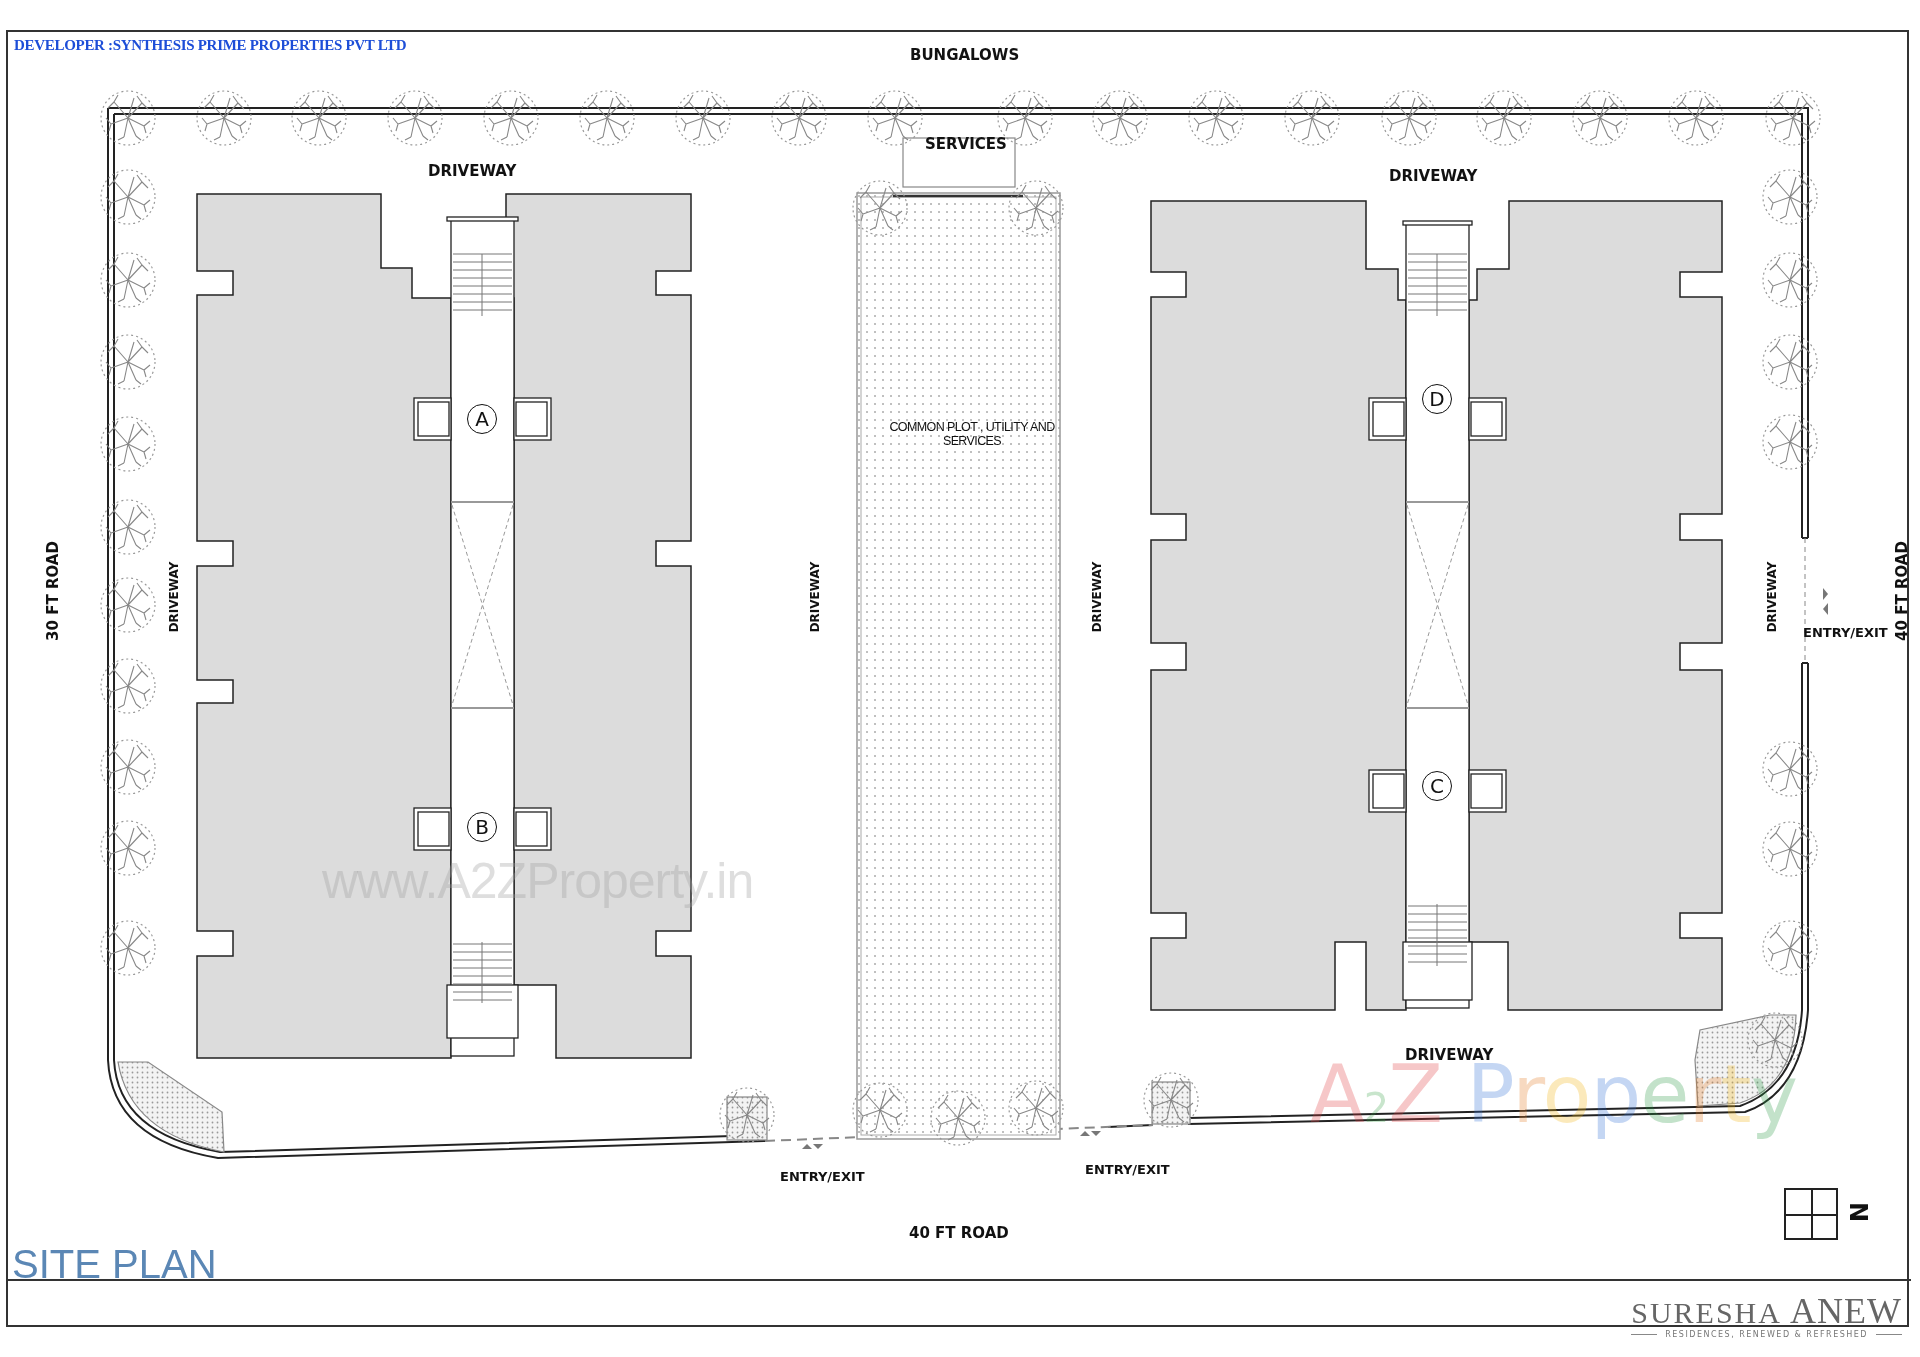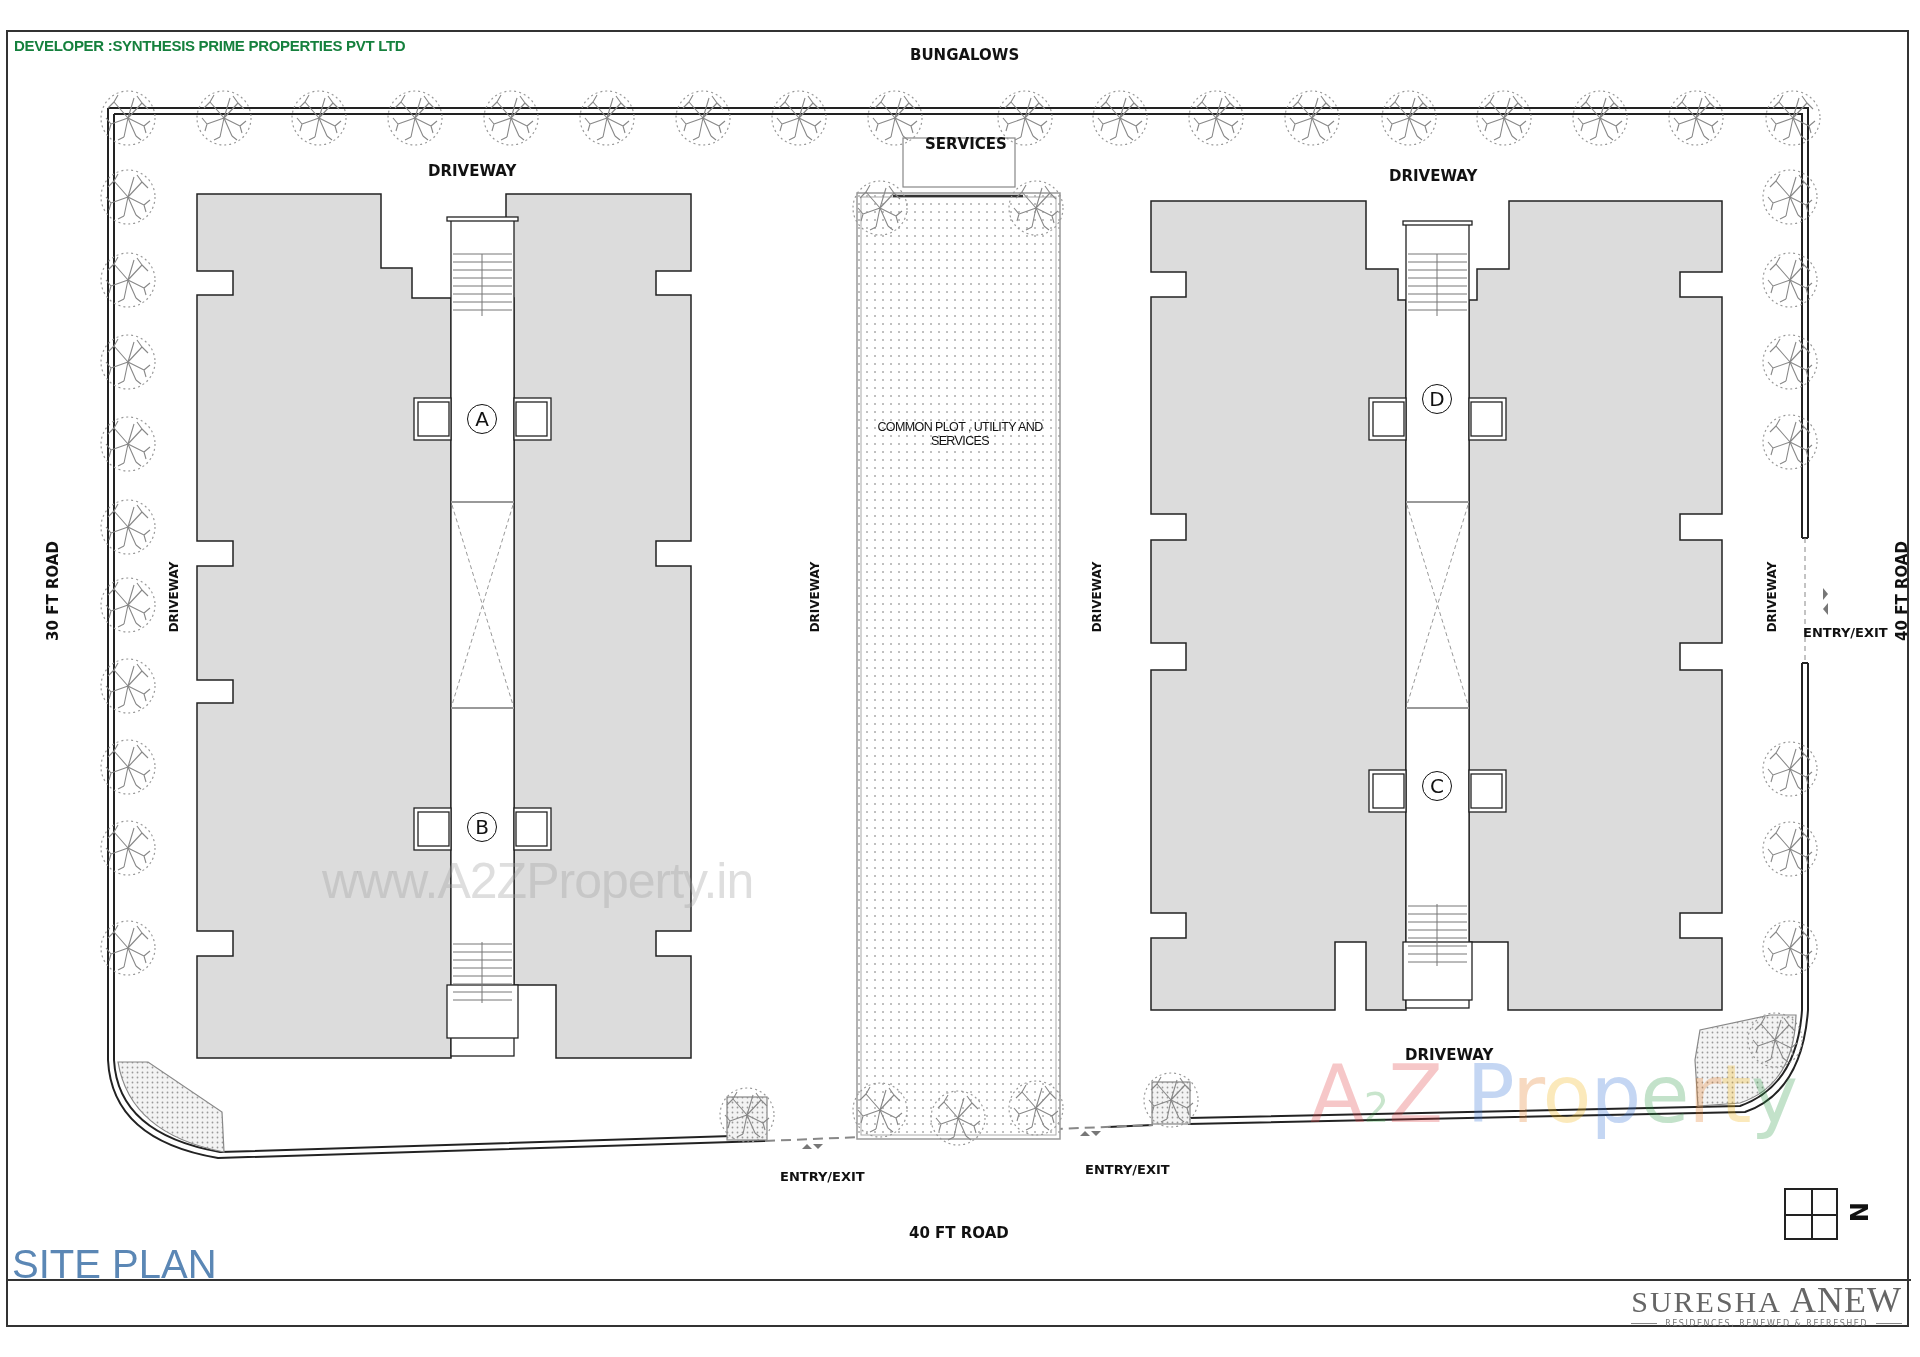--- a/index.html
+++ b/index.html
@@ -1,32 +1,32 @@
 <!DOCTYPE html>
 <html><head>
 <meta charset="utf-8">
 <style>
   html, body { margin: 0; padding: 0; background: #ffffff; }
   body { width: 1920px; height: 1357px; position: relative; overflow: hidden; font-family: "Liberation Sans", sans-serif; }
   .abs { position: absolute; }
   .frame { position: absolute; left: 6px; top: 30px; width: 1903px; height: 1297px; border: 2px solid #333; box-sizing: border-box; }
   .title-divider { position: absolute; left: 6px; top: 1279px; width: 1905px; height: 0; border-top: 2px solid #333; }
-  .developer { position: absolute; left: 14px; top: 37px; font-family: Liberation Sans, sans-serif; font-weight: bold; font-size: 15px; color: #15803d; letter-spacing: -0.3px; text-align: right; }
+  .developer { position: absolute; left: 14px; top: 37px; font-family: Liberation Serif, serif; font-weight: bold; font-size: 15px; color: #1d4ed8; letter-spacing: -0.3px; text-align: right; }
   .site-plan { position: absolute; left: 12px; top: 1242px; font-family: "Liberation Sans", sans-serif; font-size: 40px; color: #5b87b5; letter-spacing: 0px; }
   .brand { position: absolute; right: 18px; top: 1281px; text-align: center; color: #666; }
-  .brand-main { font-family: "Liberation Serif", serif; font-size: 36px; letter-spacing: 1px; line-height: 38px; }
+  .brand-main { font-family: "Liberation Serif", serif; font-size: 36px; letter-spacing: 1px; line-height: 38px; margin-top: 11px; }
   .brand-main .thin { font-size: 30px; letter-spacing: 2px; }
   .brand-tag { font-family: "DejaVu Sans", sans-serif; font-size: 8px; letter-spacing: 1.5px; color: #777; display: flex; align-items: center; gap: 8px; margin-top: -2px; }
   .brand-tag .rule { display: inline-block; width: 26px; height: 1px; background: #888; }
   .lbl { position: absolute; font-family: "DejaVu Sans", sans-serif; font-weight: bold; color: #111; white-space: nowrap; }
   .lbl-md { font-size: 15px; }
   .lbl-sm { font-size: 12px; }
   .lbl-xs { font-size: 13px; }
   .vert { transform: rotate(-90deg); transform-origin: center center; }
-  .common-label { position: absolute; left: 860px; top: 420px; width: 200px; text-align: center; font-family: "Liberation Sans", sans-serif; font-size: 12.5px; line-height: 14px; color: #111; letter-spacing: -0.6px; }
+  .common-label { position: absolute; left: 860px; top: 420px; width: 200px; text-align: center; font-family: "Liberation Sans", sans-serif; font-size: 12.5px; line-height: 14px; color: #111; letter-spacing: -0.6px; padding-left: 12px; }
   .watermark-1 { position: absolute; left: 322px; top: 852px; font-family: "Liberation Sans", sans-serif; font-size: 50px; color: rgba(160,160,160,0.35); letter-spacing: -1px; }
   .watermark-2 { position: absolute; left: 1310px; top: 1048px; font-family: "DejaVu Sans", sans-serif; font-weight: normal; font-size: 80px; letter-spacing: -1px; white-space: nowrap; opacity: 0.28; }
   .wm-a { color: #e0393e; } .wm-2 { color: #3ea34a; font-size: 40px; } .wm-z { color: #e0393e; }
   .wm-p { color: #2f6fd6; } .wm-r { color: #e37a1f; } .wm-o { color: #f2b40f; } .wm-p2 { color: #2f6fd6; } .wm-e { color: #2a9a45; } .wm-rt { color: #f2b40f; } .wm-y { color: #2a9a45; }
   .unit-tag { position: absolute; width: 30px; height: 30px; border: 1.5px solid #111; border-radius: 50%; background: #fff; display: flex; align-items: center; justify-content: center; font-family: "DejaVu Sans", sans-serif; font-size: 20px; color: #111; box-sizing: border-box; }
   .north { position: absolute; left: 1784px; top: 1188px; width: 54px; height: 52px; border: 2px solid #222; box-sizing: border-box; }
   .north::before { content: ""; position: absolute; left: 50%; top: 0; bottom: 0; border-left: 2px solid #222; }
   .north::after { content: ""; position: absolute; top: 50%; left: 0; right: 0; border-top: 2px solid #222; }
   .north-n { position: absolute; left: 1848px; top: 1198px; font-family: "DejaVu Sans", sans-serif; font-weight: bold; font-size: 24px; color: #111; transform: rotate(90deg); }
 </style>

